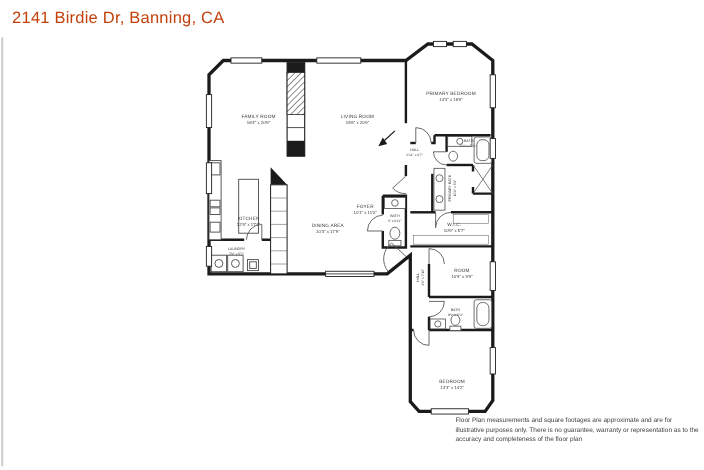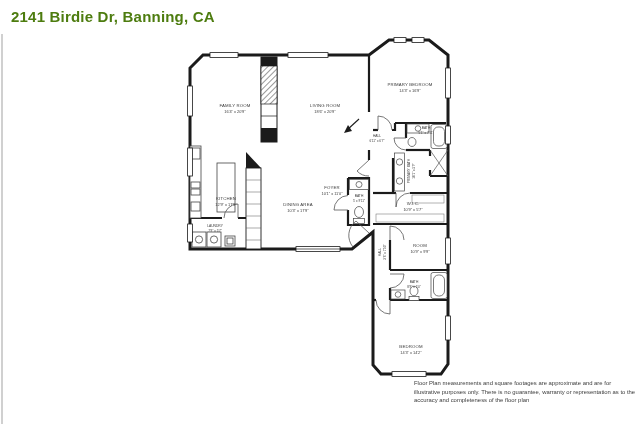--- a/index.html
+++ b/index.html
@@ -1,18 +1,18 @@
 <!DOCTYPE html>
 <html><head>
 <meta charset="utf-8">
 <style>
   html,body{margin:0;padding:0;background:#fff;}
   .page{position:relative;width:640px;height:427px;background:#ffffff;overflow:hidden;
         font-family:"Liberation Sans", sans-serif;}
-  .title{position:absolute;left:11px;top:8px;font-size:15px;font-weight:bold;color:#4d7c0f;
+  .title{position:absolute;left:11px;top:8px;font-size:15px;font-weight:normal;color:#c2410c;
          letter-spacing:.2px;}
   .edge-line{position:absolute;left:1px;top:34px;width:1.5px;height:390px;background:#aaa;opacity:.55;}
   .plan-svg{position:absolute;left:0;top:0;}
   .disclaimer{position:absolute;left:414px;top:379px;width:224px;font-size:5.9px;
               line-height:1.45;color:#3c3c3c;}
   svg text{font-family:"Liberation Sans", sans-serif;fill:#3a3a3a;}
   .rname{font-size:4.3px;letter-spacing:.15px;}
   .rdims{font-size:3.9px;}
   .rname-sm{font-size:3.3px;}
   .rdims-sm{font-size:3.1px;}

